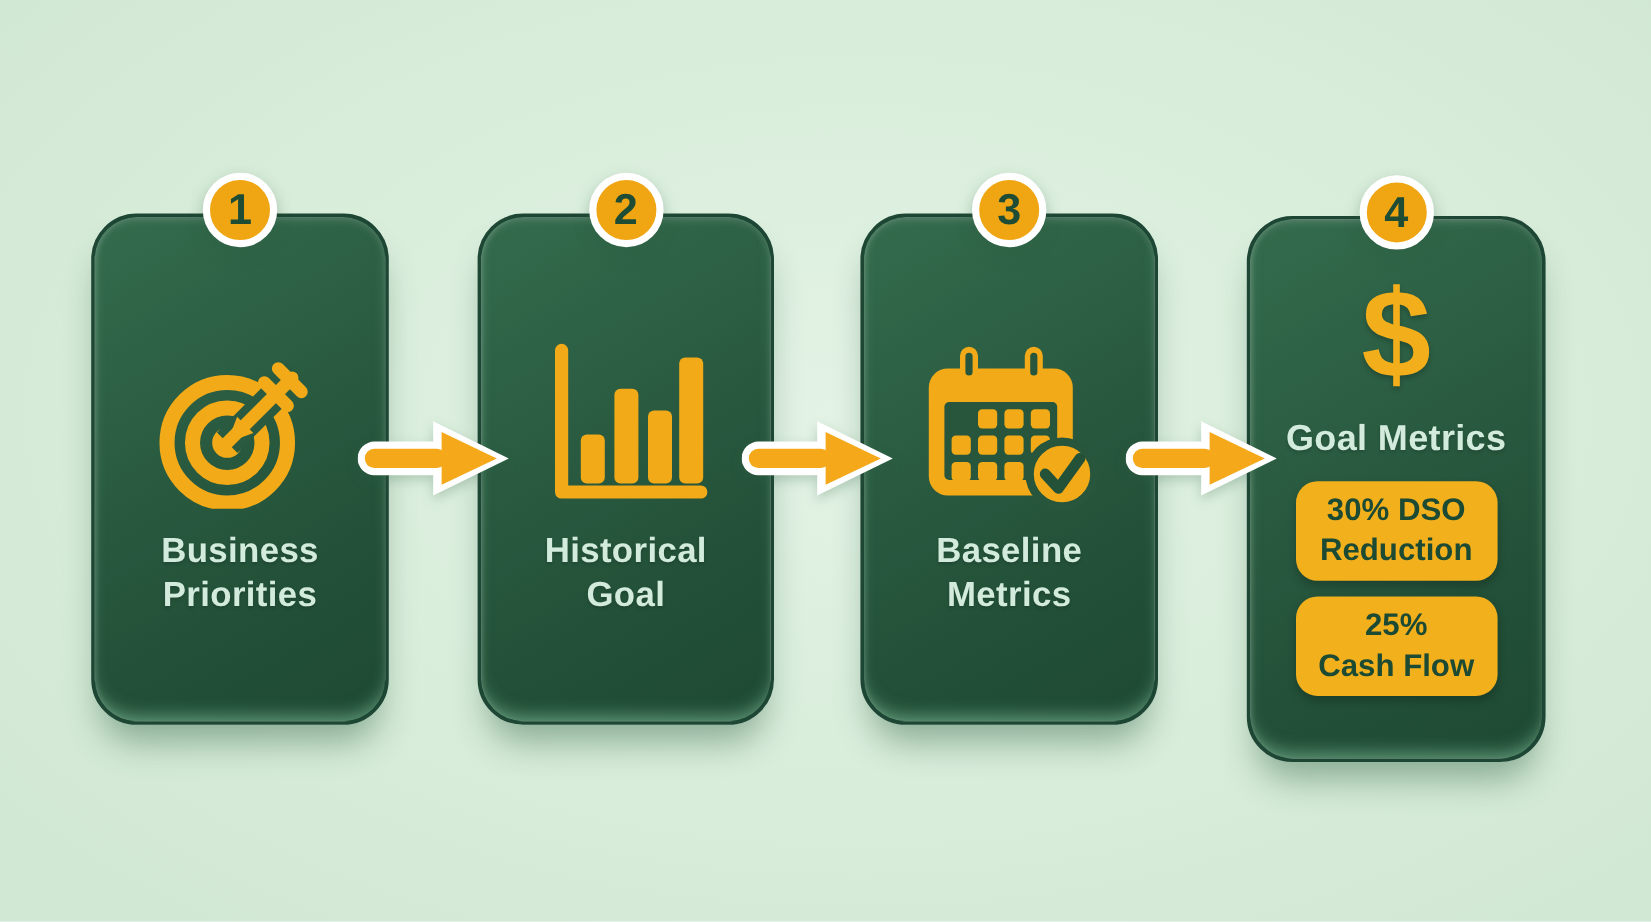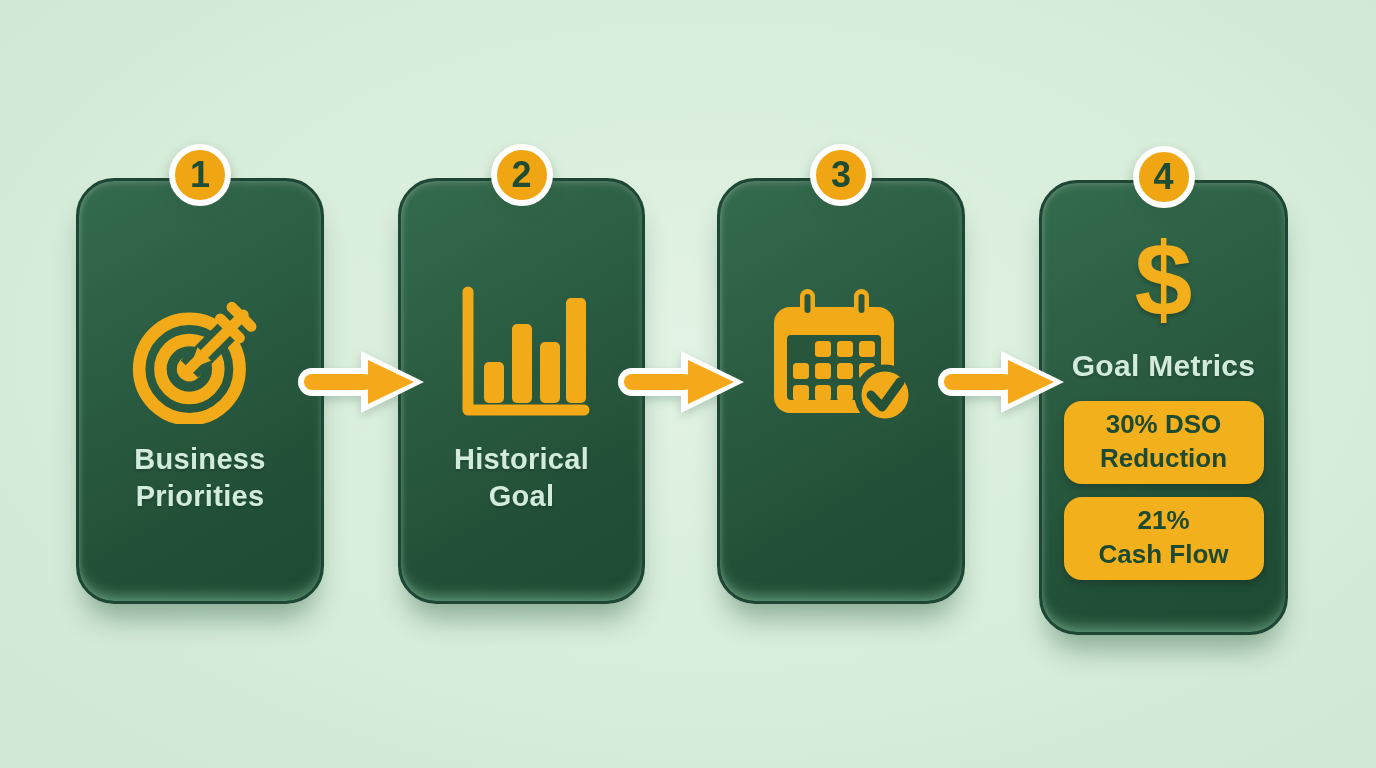--- a/index.html
+++ b/index.html
@@ -69,21 +69,21 @@
     color: #f2ae1b;
     text-shadow: 0 3px 4px rgba(0,0,0,0.22);
   }
   .card-4 .step-title { font-size: 30px; }
   .pill-stack {
     margin-top: 17px;
     display: flex; flex-direction: column; gap: 13px;
     align-items: center;
   }
   .pill {
-    width: 200px;
+    width: 168px;
     border-radius: 18px;
     background: #f3b01d;
     padding: 6px 8px 9px 8px;
     font-size: 26px; line-height: 34px; font-weight: 700;
     color: #1d4a33;
     text-align: center;
     white-space: pre-line;
     box-shadow: 0 4px 8px rgba(0,0,0,0.22);
   }
 
@@ -178,36 +178,38 @@
           <rect x="71" y="80" width="16" height="16" rx="3.5"></rect>
           <rect x="93" y="80" width="16" height="16" rx="3.5"></rect>
           <rect x="27" y="102" width="16" height="16" rx="3.5"></rect>
           <rect x="49" y="102" width="16" height="16" rx="3.5"></rect>
           <rect x="71" y="102" width="16" height="16" rx="3.5"></rect>
         </g>
         <circle cx="119" cy="112" r="27" fill="#f2aa18" stroke="#27563c" stroke-width="7"></circle>
         <polyline points="105,112 116,124 134,99" fill="none" stroke="#235239" stroke-width="9" stroke-linecap="round" stroke-linejoin="round"></polyline>
       </svg>
     </div>
+    <div class="step-title">Baseline
+Metrics</div>
   </div>
 
   <svg class="arrow arrow-3" viewBox="0 0 126 64">
     <rect x="0" y="18" width="76" height="28" rx="14" fill="#ffffff"></rect>
     <polygon points="63,1 126,32 63,63" fill="#ffffff"></polygon>
     <rect x="6" y="24" width="68" height="16" rx="8" fill="#f5a91a"></rect>
     <polygon points="70,10 116,32 70,54" fill="#f5a91a"></polygon>
   </svg>
 
   <div class="card card-4">
     <div class="num-badge">
       <span>4</span>
     </div>
     <div class="dollar">$</div>
     <div class="step-title">Goal Metrics</div>
     <div class="pill-stack">
       <div class="pill">30% DSO
 Reduction</div>
-      <div class="pill">21%
+      <div class="pill">25%
 Cash Flow</div>
     </div>
   </div>
 
 </div>
 
 </body></html>

